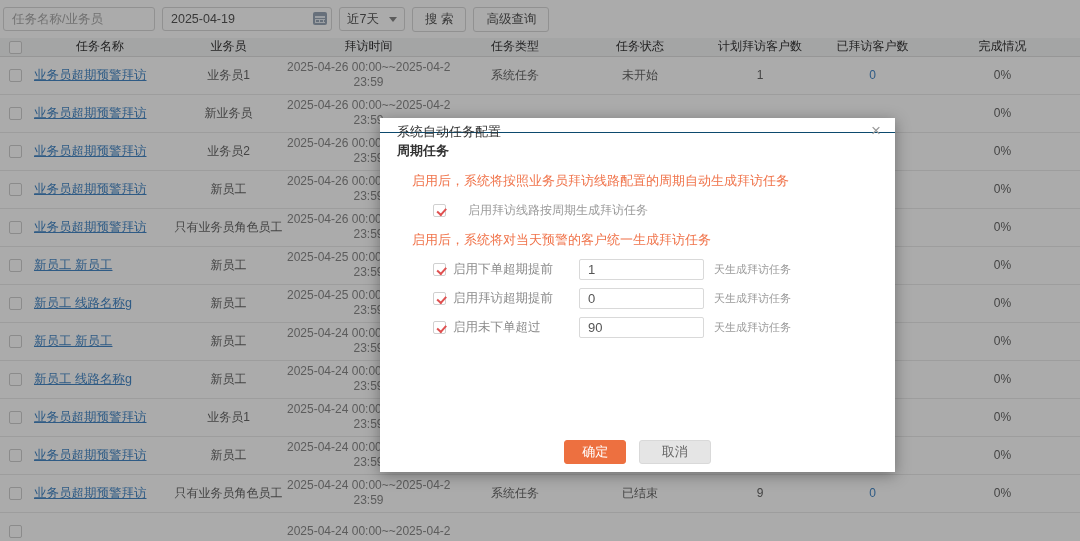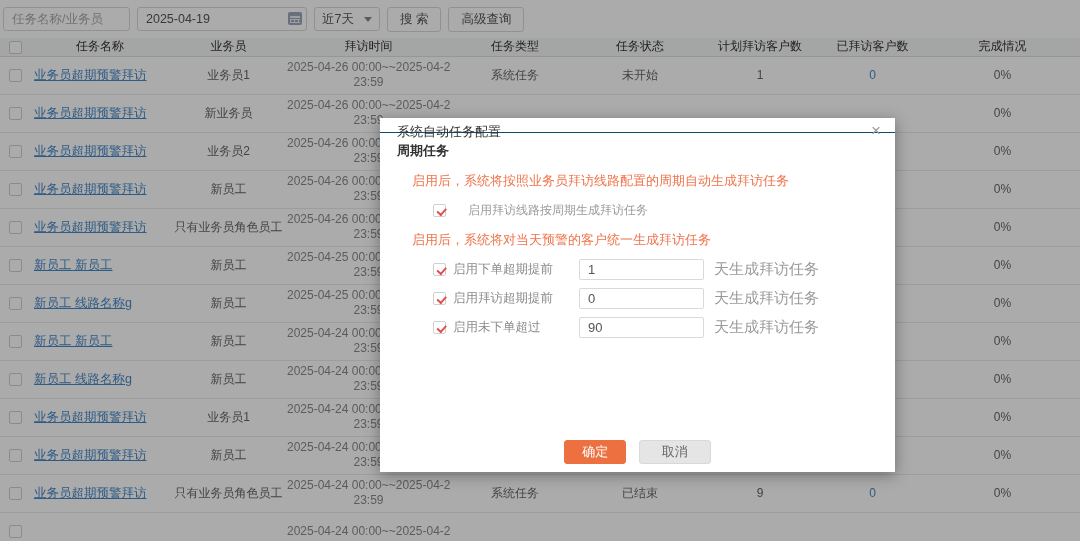--- a/index.html
+++ b/index.html
@@ -9,21 +9,21 @@
   html,body{width:1080px; height:541px; overflow:hidden; background:#fff;
     font-family:"Liberation Sans","DejaVu Sans",sans-serif;}
   .app{position:relative; width:1080px; height:541px;}
 
   
   .filterbar{height:38px; display:flex; align-items:center; padding-left:3px; gap:7px; background:#fff;}
   .tb-input{height:24px; border:1px solid #d9d9d9; border-radius:3px; font-size:12.5px;
     color:#555; padding:0 8px; outline:none; background:#fff;
     font-family:"Liberation Sans","DejaVu Sans",sans-serif;}
   .tb-input::placeholder{color:#aaa;}
-  .search-input{width:127px;}
+  .search-input{width:152px;}
   .date-wrap{position:relative;}
   .date-wrap .tb-input{width:170px; padding-right:24px;}
   .cal-icon{position:absolute; right:5px; top:5px; width:14px; height:13px; background:#9aa8b8;
     border-radius:2px; display:block;}
   .cal-icon::before{content:""; position:absolute; left:2px; right:2px; top:4px; height:1.5px; background:#e8edf3;}
   .cal-icon::after{content:""; position:absolute; left:2px; right:2px; top:7px; bottom:2px;
     background:linear-gradient(to right,#e8edf3 1px,transparent 1px) 0 0/4px 100%,
                linear-gradient(to bottom,#e8edf3 1px,transparent 1px) 0 0/100% 3px;}
   .select-box{width:66px; height:24px; border:1px solid #d9d9d9; border-radius:3px; background:#fff;
     display:flex; align-items:center; justify-content:space-between; padding:0 7px; cursor:pointer;}
@@ -63,21 +63,21 @@
   .sec-h.first{margin-top:9px;}
   .sec-h.second{margin-top:14px;}
   .warn{font-size:13px; color:var(--warning-text); margin:12px 0 0 15px;}
   .cb-row{margin:12px 0 0 36px; display:flex; align-items:center;}
   .cb-row .cb-label{font-size:12px; color:#999; margin-left:22px;}
   .cfg-row{margin:8px 0 0 36px; display:flex; align-items:center;}
   .cfg-row.firstcfg{margin-top:10px;}
   .cfg-label{font-size:12.5px; color:#8a8a8a; margin-left:7px; width:126px;}
   .cfg-input{width:125px; height:21px; border:1px solid #d9d9d9; border-radius:2px; font-size:13px;
     color:#555; padding:0 8px; outline:none; font-family:"Liberation Sans","DejaVu Sans",sans-serif;}
-  .cfg-suffix{font-size:15px; color:#999; margin-left:10px;}
+  .cfg-suffix{font-size:11px; color:#999; margin-left:10px;}
   .modal-footer{position:absolute; left:0; right:0; bottom:8px; text-align:center;}
   .btn-confirm{height:24px; padding:0 17px; background:var(--accent); color:#fff; border:1px solid var(--accent);
     border-radius:3px; font-size:13px; cursor:pointer; font-family:"Liberation Sans","DejaVu Sans",sans-serif;}
   .btn-cancel{height:24px; padding:0 22px; background:#e5e5e5; color:#666; border:1px solid #d9d9d9;
     border-radius:3px; font-size:13px; cursor:pointer; margin-left:8px;
     font-family:"Liberation Sans","DejaVu Sans",sans-serif;}
 </style>
 </head>
 <body>
 

